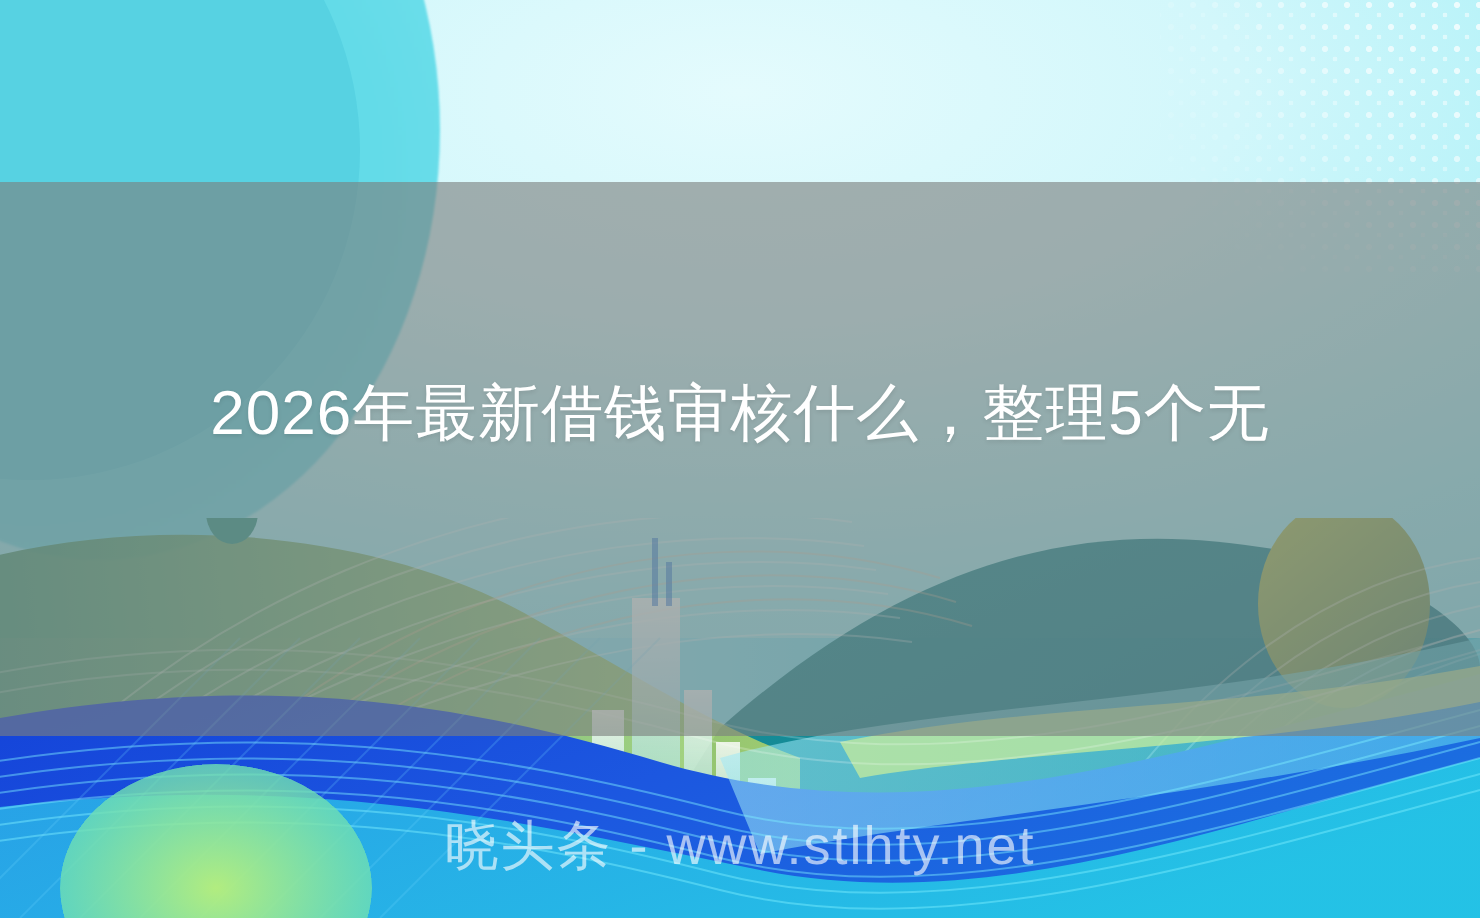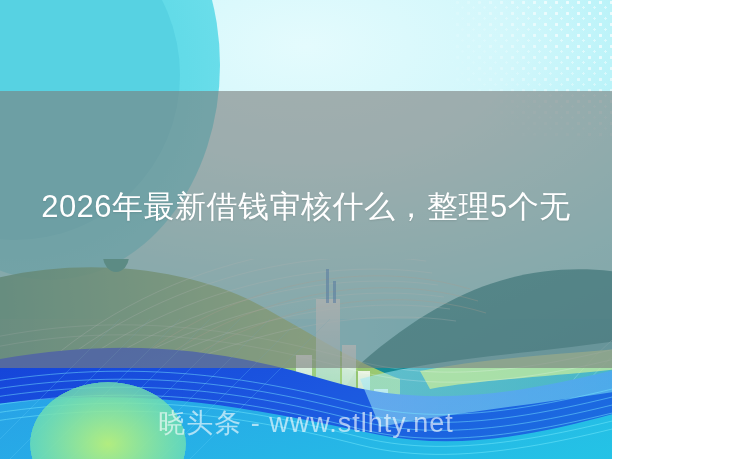--- a/index.html
+++ b/index.html
@@ -1,20 +1,20 @@
 <!DOCTYPE html>
 <html><head>
 <meta charset="utf-8">
 <style>
   html,body{margin:0;padding:0;background:#fff;}
   body{font-family:"Liberation Sans","DejaVu Sans",sans-serif;}
 
   .canvas{
     position:relative;
-    width:612px;height:459px;
+    width:740px;height:459px;
     overflow:hidden;
     background:#b91c1c;
   }
 
   
   .sky{
     position:absolute;inset:0;
     background:
       radial-gradient(120% 90% at 50% 10%, #e4fbfd 0%, #d2f7fb 28%, #9ceef6 62%, #74e3f0 100%);
   }

